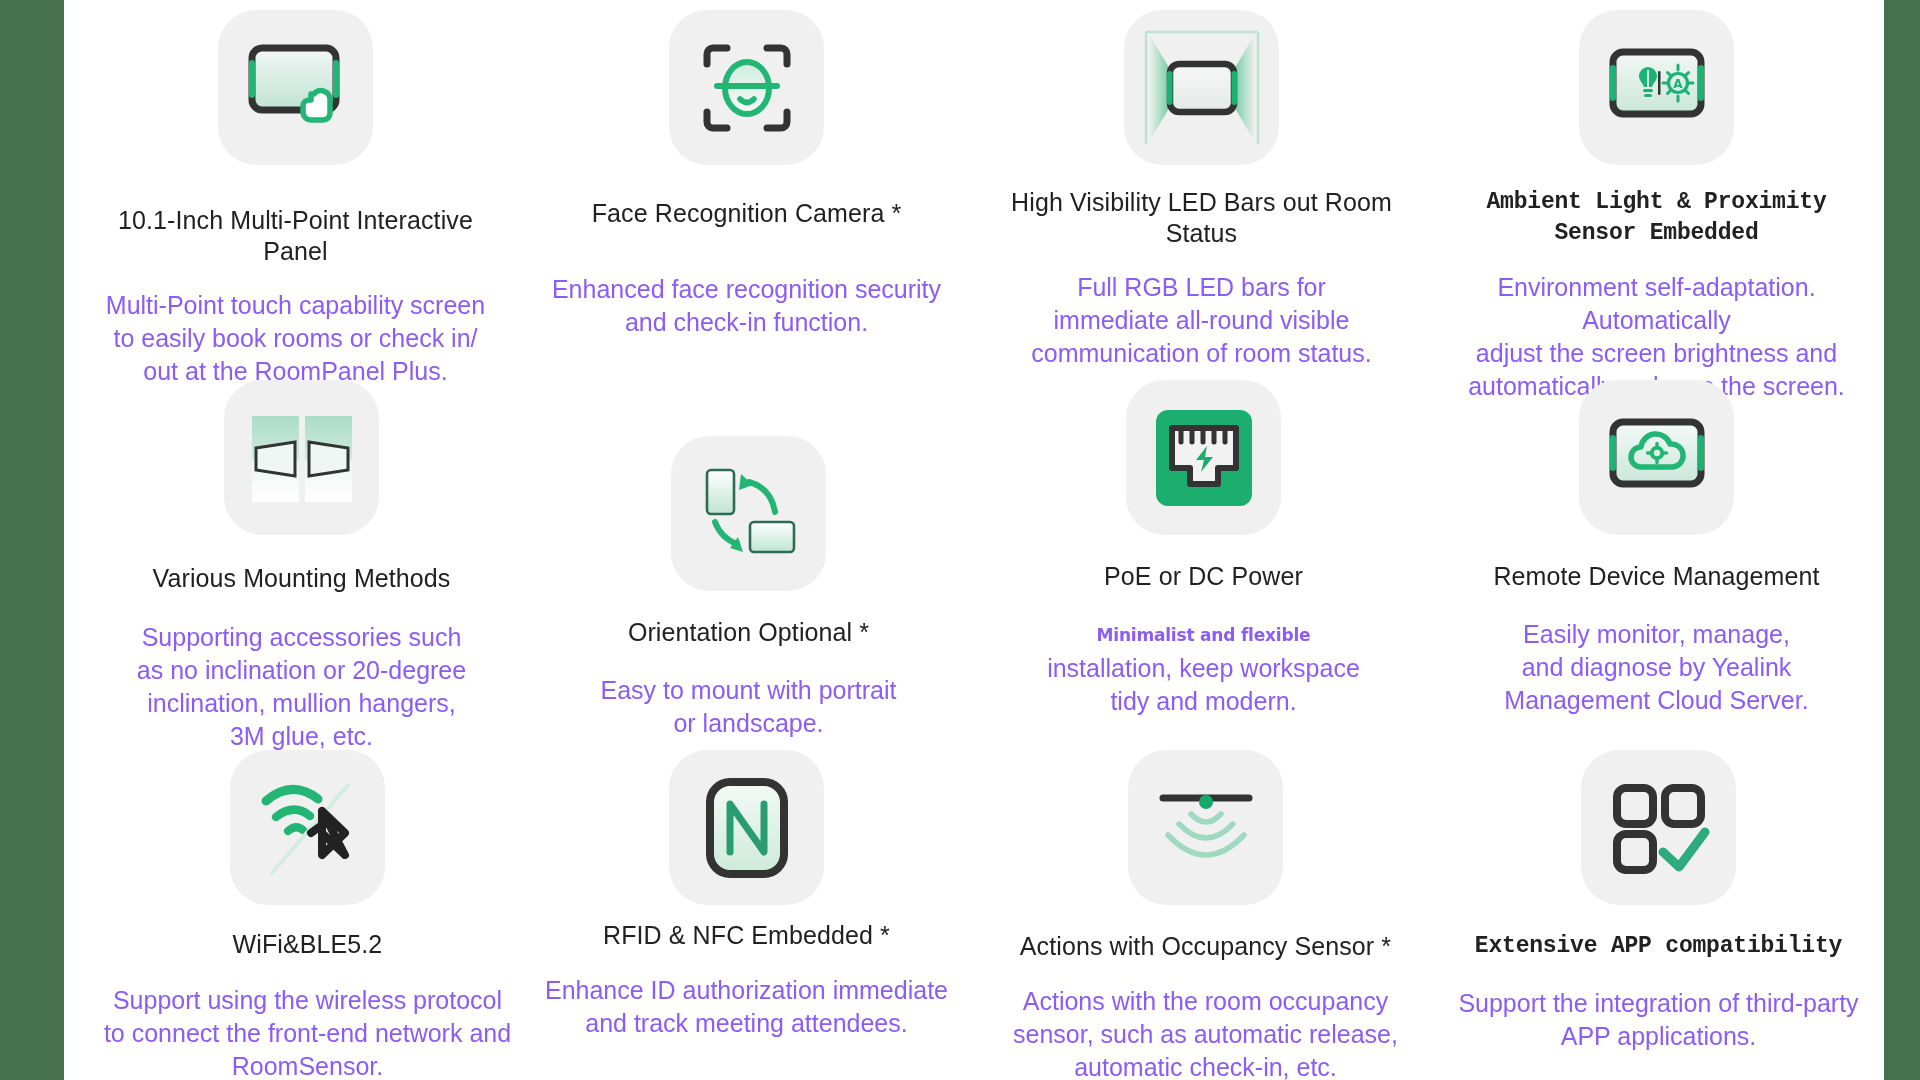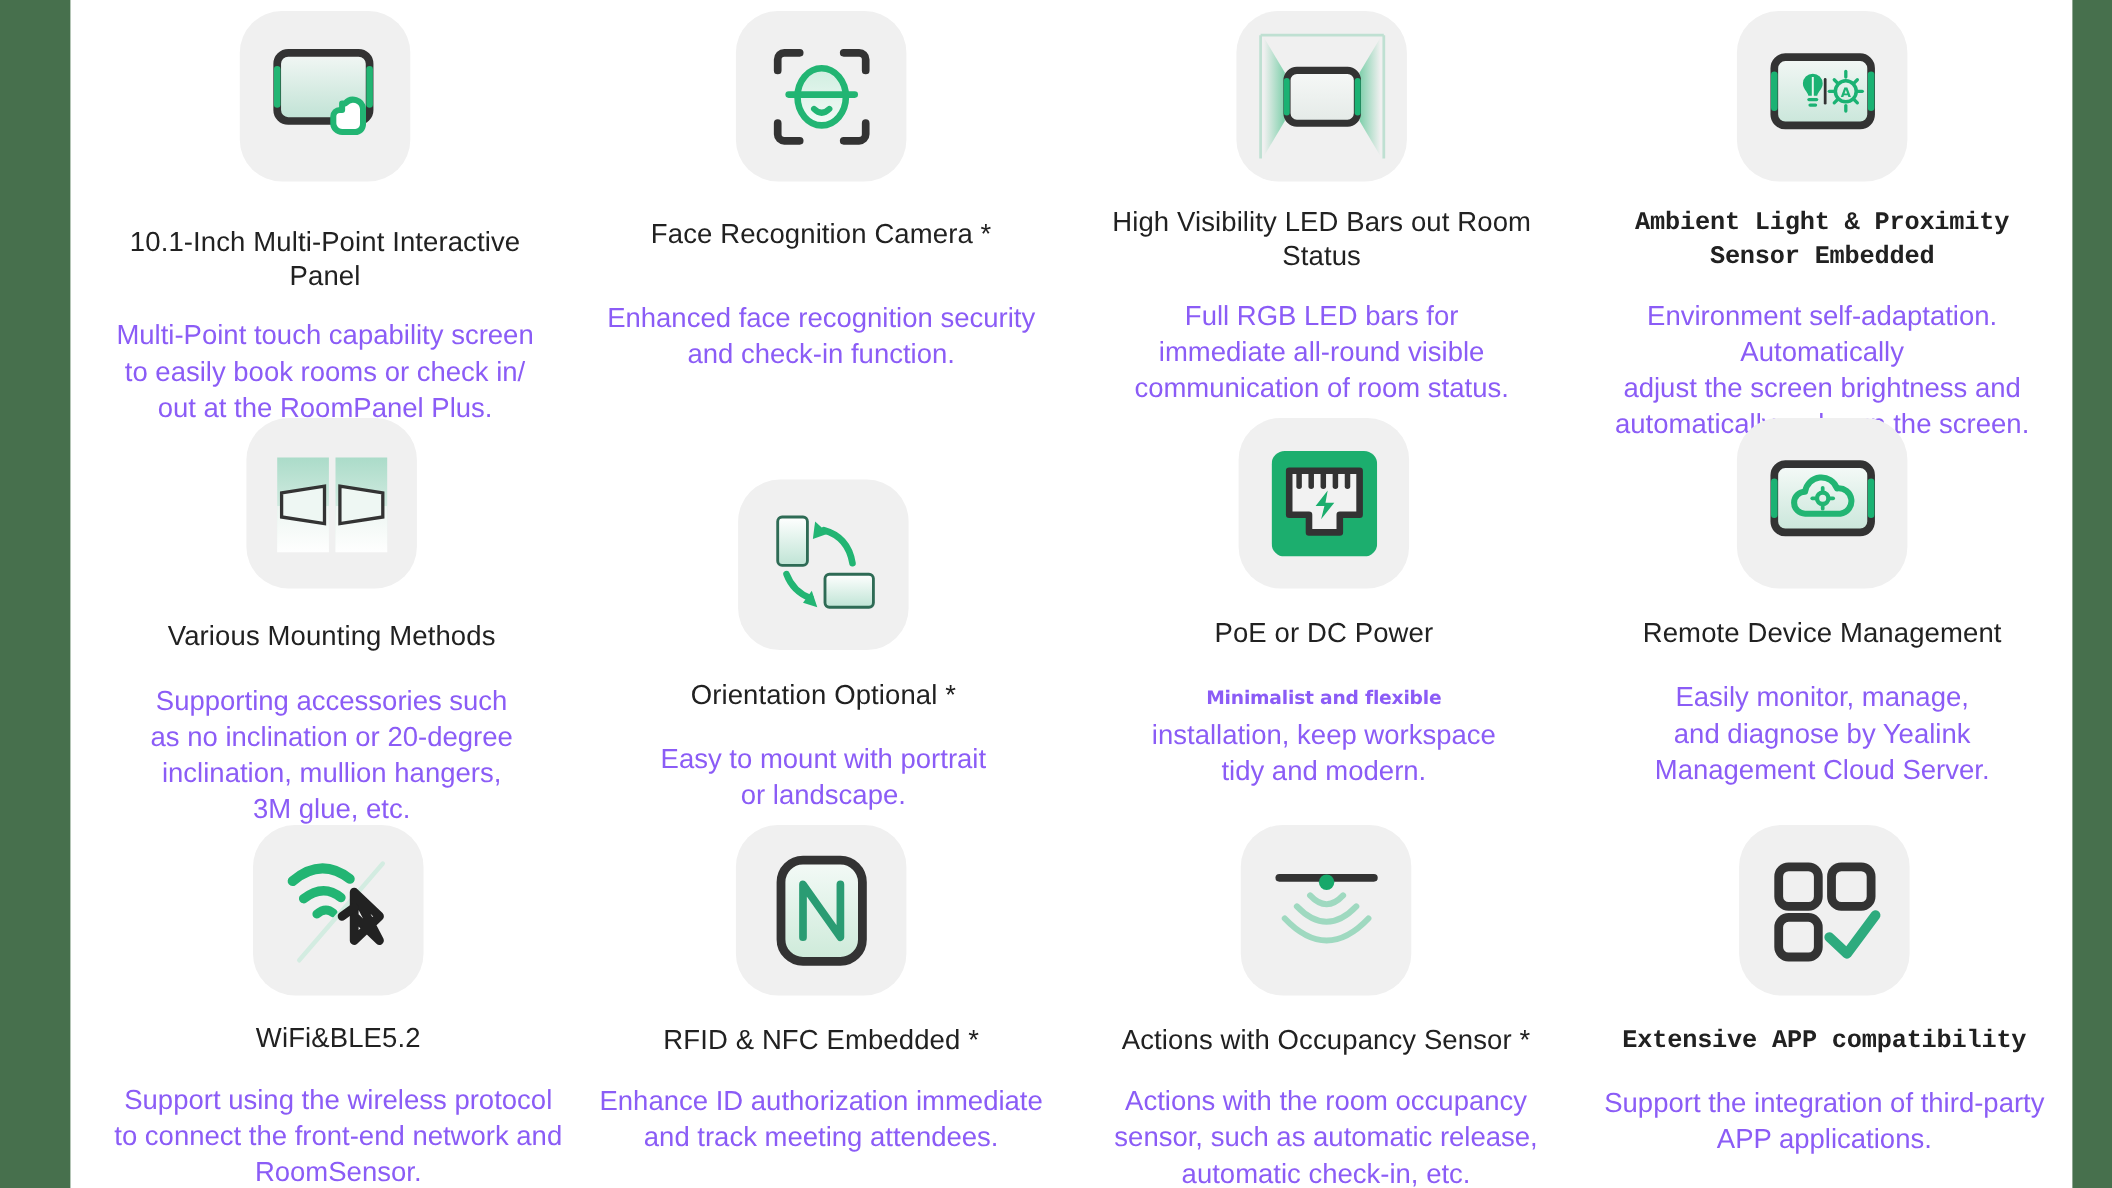--- a/index.html
+++ b/index.html
@@ -109,21 +109,21 @@
   .r2c1 .card-desc  { margin-top: 27px; }
   .r2c2 .card-title { margin-top: 26px; }
   .r2c2 .card-desc  { margin-top: 26px; }
   .r2c3 .card-title { margin-top: 26px; }
   .r2c3 .card-desc  { margin-top: 24px; }
   .r2c4 .card-title { margin-top: 26px; }
   .r2c4 .card-desc  { margin-top: 26px; }
 
   .r3c1 .card-title { margin-top: 24px; }
   .r3c1 .card-desc  { margin-top: 24px; }
-  .r3c2 .card-title { margin-top: 26px; }
+  .r3c2 .card-title { margin-top: 15px; }
   .r3c2 .card-desc  { margin-top: 23px; }
   .r3c3 .card-title { margin-top: 26px; }
   .r3c3 .card-desc  { margin-top: 23px; }
   .r3c4 .card-title { margin-top: 26px; }
   .r3c4 .card-desc  { margin-top: 25px; }
 
   .r1c1 { padding-left: 8px; }
   .r2c1 { padding-left: 20px; }
   .r2c2 { padding-left: 4px; justify-content: flex-end; }
   .r2c3 { padding-left: 4px; }

